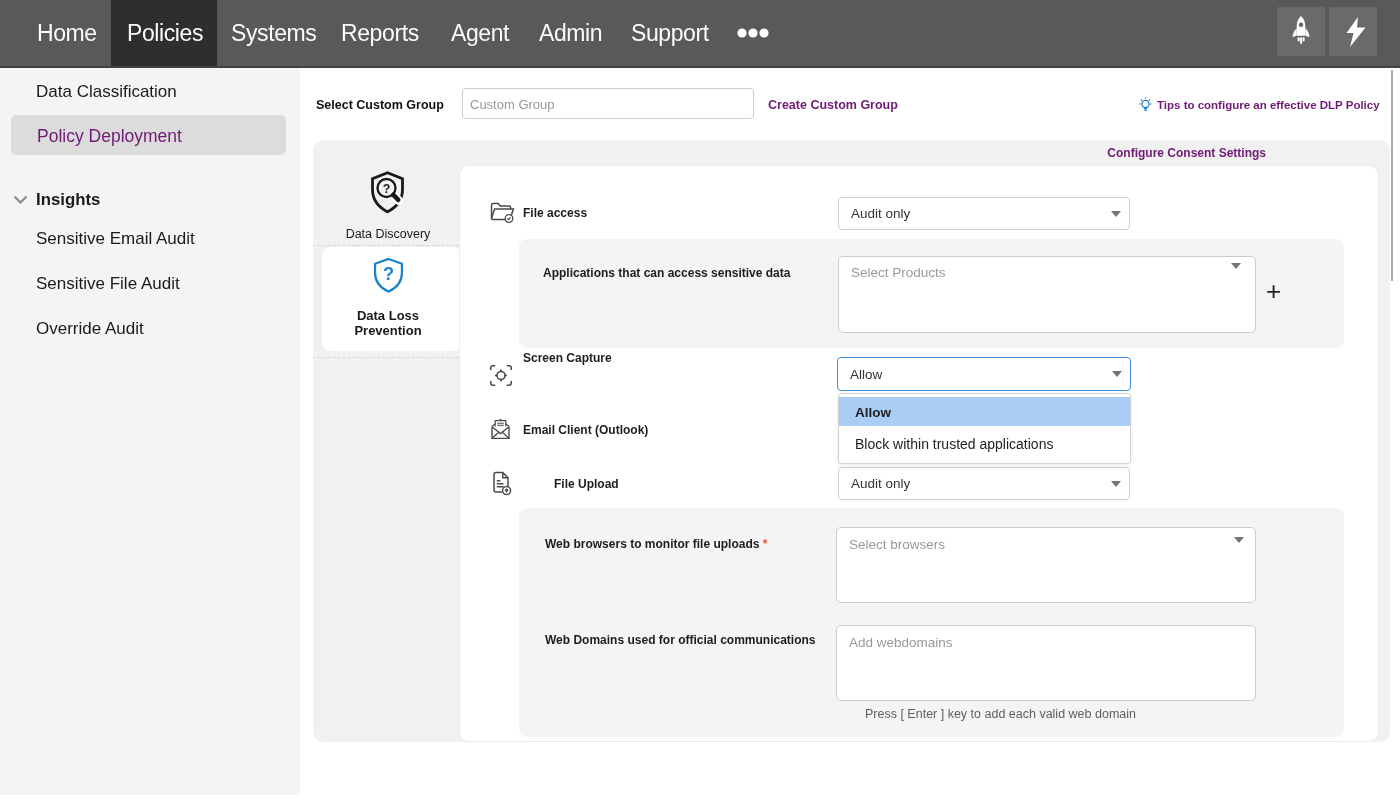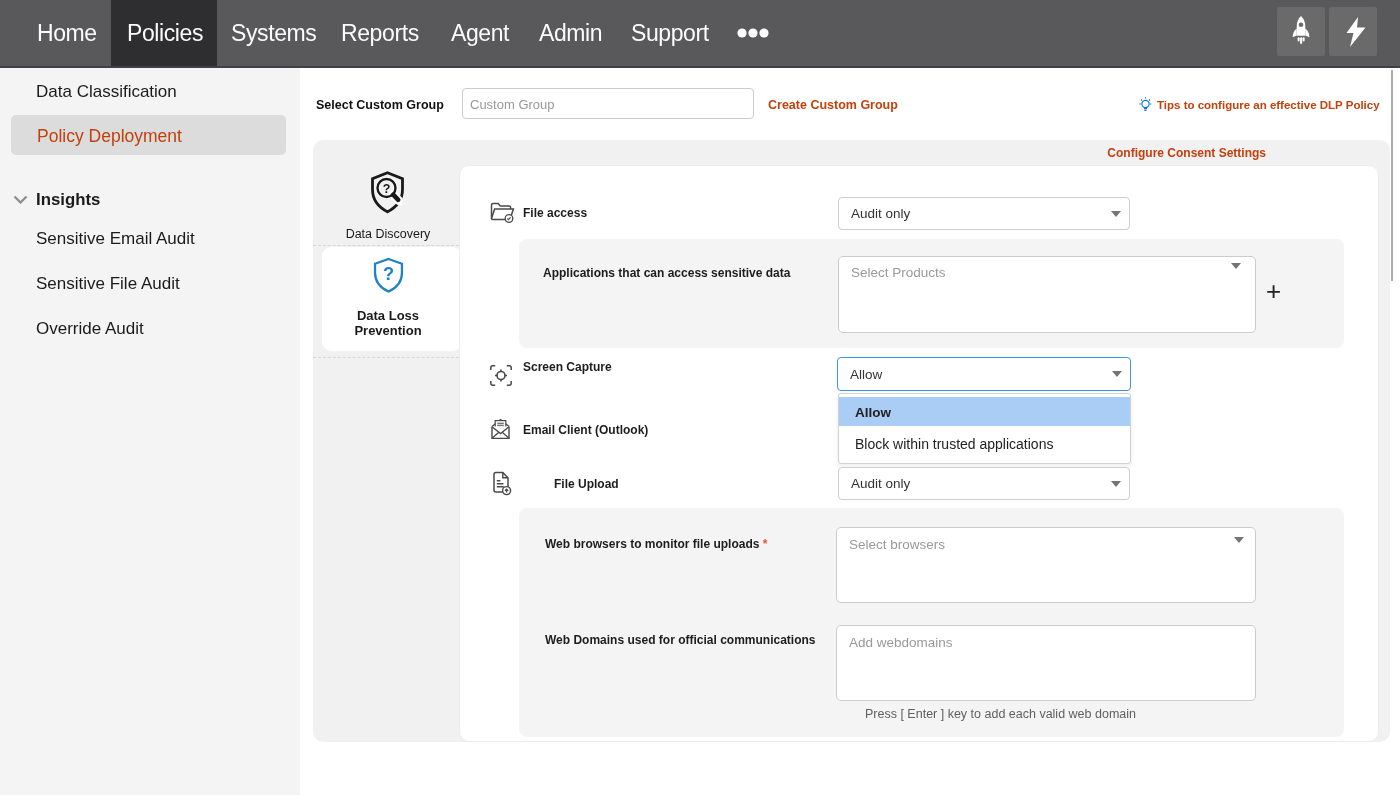--- a/index.html
+++ b/index.html
@@ -14,21 +14,21 @@
     font-size:23px; letter-spacing:-0.4px; white-space:nowrap; }
   #nav-active { position:absolute; left:111px; top:0; width:106px; height:66px; background:#2e2e30; }
   .navbtn { position:absolute; top:7px; width:48px; height:49px; background:#6a6a6b; border-radius:2px; }
 
   
   #sidebar { position:absolute; left:0; top:68px; width:300px; height:727px; background:#f4f4f5; }
   .sideitem { position:absolute; left:36px; font-size:17px; color:#1b1b1b; white-space:nowrap; }
   #sel-item { position:absolute; left:11px; top:47px; width:275px; height:40px; background:#dcdcdc; border-radius:5px; }
 
   
-  .blue { color:#c2410c; }
+  .blue { color:#701a75; }
   .bold { font-weight:bold; }
 
   
   #panel { position:absolute; left:313px; top:140px; width:1077px; height:602px; background:#f1f1f2; border-radius:10px; }
   #tabcard { position:absolute; left:322px; top:247px; width:140px; height:104px; background:#fff; border-radius:9px; }
   #inner { position:absolute; left:459px; top:165px; width:920px; height:577px; background:#fff; border-radius:10px; border:1px solid #ececed; }
   .subpanel { position:absolute; background:#f4f4f4; border-radius:8px; }
 
   .selbox { position:absolute; background:#fff; border:1px solid #cfcfcf; border-radius:4px;
     font-size:13.5px; color:#333; padding-left:12px; display:flex; align-items:center; }
@@ -152,21 +152,21 @@
       <path d="M1.8 6 V3.8 C1.8 2.6 2.6 1.8 3.8 1.8 H6.2"></path>
       <path d="M17.8 1.8 H20.2 C21.4 1.8 22.2 2.6 22.2 3.8 V6"></path>
       <path d="M22.2 17 V19.2 C22.2 20.4 21.4 21.2 20.2 21.2 H17.8"></path>
       <path d="M6.2 21.2 H3.8 C2.6 21.2 1.8 20.4 1.8 19.2 V17"></path>
     </g>
     <circle cx="12" cy="11.5" r="4" fill="none" stroke="#4a4a4a" stroke-width="1.6"></circle>
     <g stroke="#4a4a4a" stroke-width="1.6">
       <path d="M12 5.5 V8 M12 15 V17.5 M6 11.5 H8.5 M15.5 11.5 H18"></path>
     </g>
   </svg>
-  <span class="flabel" style="left:523px; top:360px;text-align:center;">Screen Capture</span>
+  <span class="flabel" style="left:523px; top:351px;text-align:center;">Screen Capture</span>
   <div class="selbox" style="left:837px; top:357px; width:294px; height:34px; border:1.5px solid #3e94e0;">Allow</div>
   <div class="caret" style="left:1112px; top:371px;"></div>
 
   <div class="abs" style="left:838px; top:393px; width:293px; height:71px; background:#fff; border:1px solid #d2d2d2; border-radius:3px; box-shadow:0 2px 5px rgba(0,0,0,0.08);"></div>
   <div class="abs" style="left:839px; top:397px; width:291px; height:29px; background:#a9cdf4;"></div>
   <span class="abs" style="left:855px; top:405px; font-size:13.5px; font-weight:bold; color:#222;">Allow</span>
   <span class="abs" style="left:855px; top:436px; font-size:14px; color:#222;">Block within trusted applications</span>
 
   <svg class="icon" style="left:490px; top:418px;" width="21" height="22" viewBox="0 0 21 22">
     <path d="M2 8.5 L10.5 1.6 L19 8.5" fill="none" stroke="#4a4a4a" stroke-width="1.4"></path>

